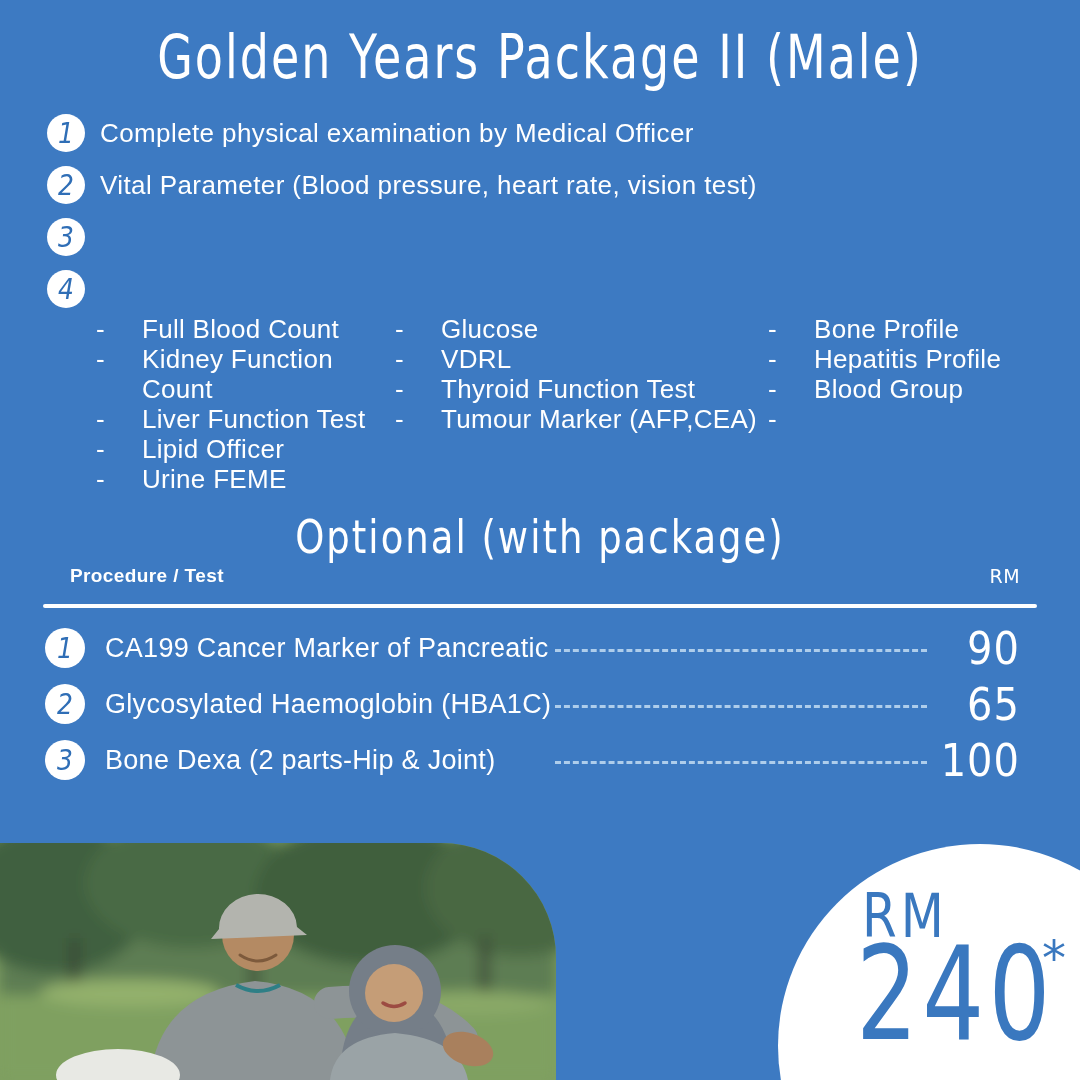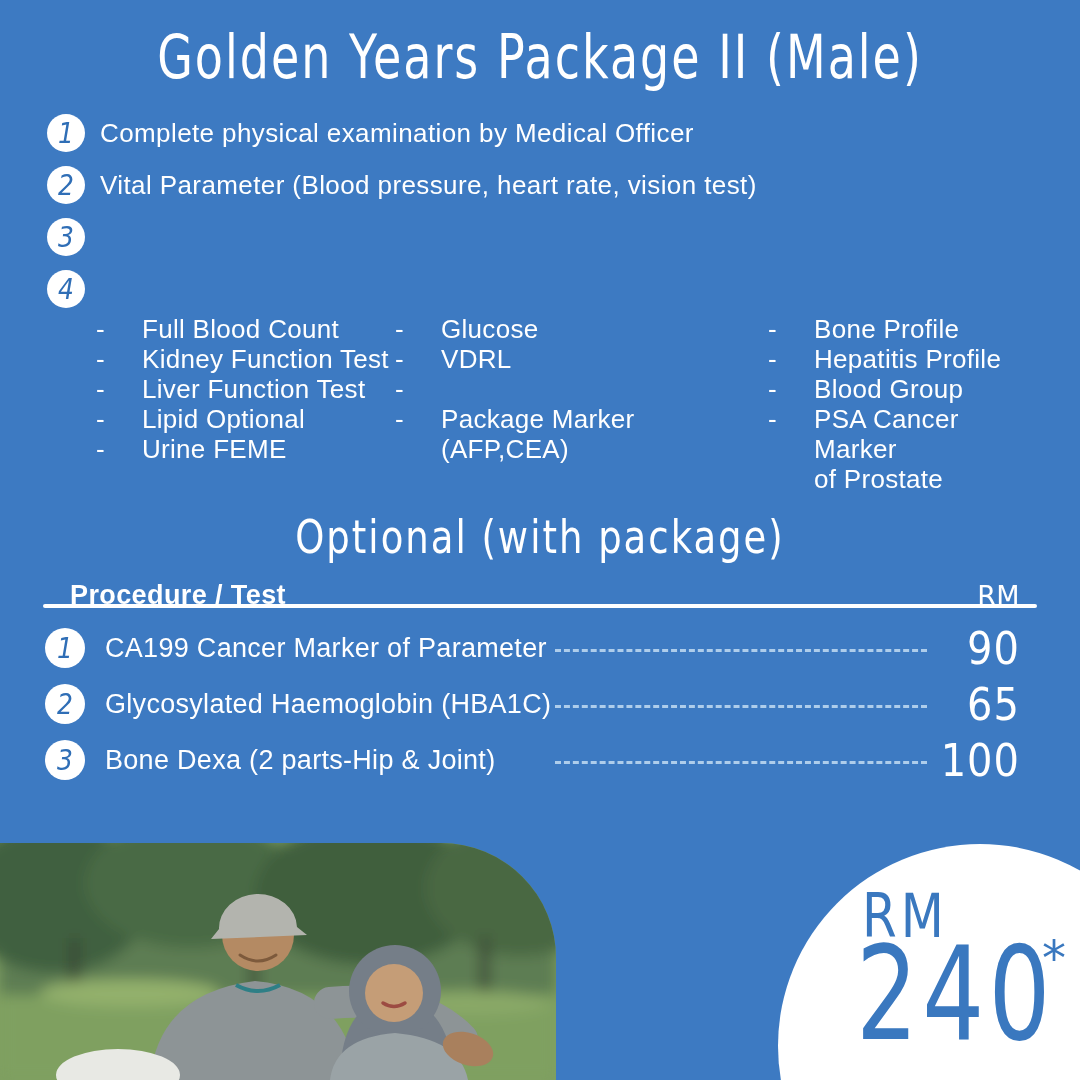--- a/index.html
+++ b/index.html
@@ -45,23 +45,23 @@
   .lab-dash { width:22px; flex:0 0 22px; }
   .lab-text .l1, .lab-text .l2 { display:block;margin-left:24px; }
 
   
   .optional-heading {
     position:absolute; top:510px; left:0; width:1080px;
     text-align:center; font-size:37px; font-weight:400; letter-spacing:2px;
     transform:scaleY(1.25); transform-origin:top center;
   }
   .table-head {
-    position:absolute; top:580px; left:70px; width:950px;
+    position:absolute; top:565px; left:70px; width:950px;
     display:flex; justify-content:space-between;
-    font-size:27px; font-weight:700; letter-spacing:.4px;text-align:right;
+    font-size:19px; font-weight:700; letter-spacing:.4px;text-align:right;
   }
   .table-head .col-price { font-weight:400; font-family:"DejaVu Sans", sans-serif; }
   .divider {
     position:absolute; top:604px; left:43px; width:994px; height:4px;
     background:#ffffff; border-radius:2px;
   }
   .opt-rows { position:absolute; top:626px; left:45px; width:977px; }
   .opt-row { display:flex; align-items:center; height:44px; margin-bottom:12px; }
   .opt-badge {
     width:40px; height:40px; border-radius:50%; background:#ffffff; flex:0 0 40px;
@@ -130,33 +130,33 @@
   <div class="lab-col1">
     <div class="lab-item">
       <span class="lab-dash">-</span>
       <span class="lab-text">
           <span class="l1">Full Blood Count</span>
         </span>
     </div>
     <div class="lab-item">
       <span class="lab-dash">-</span>
       <span class="lab-text">
-          <span class="l1">Kidney Function Test</span>
+          <span class="l1">Kidney Function Count</span>
         </span>
     </div>
     <div class="lab-item">
       <span class="lab-dash">-</span>
       <span class="lab-text">
           <span class="l1">Liver Function Test</span>
         </span>
     </div>
     <div class="lab-item">
       <span class="lab-dash">-</span>
       <span class="lab-text">
-          <span class="l1">Lipid Optional</span>
+          <span class="l1">Lipid Officer</span>
         </span>
     </div>
     <div class="lab-item">
       <span class="lab-dash">-</span>
       <span class="lab-text">
           <span class="l1">Urine FEME</span>
         </span>
     </div>
   </div>
   <div class="lab-col2">
@@ -168,26 +168,27 @@
     </div>
     <div class="lab-item">
       <span class="lab-dash">-</span>
       <span class="lab-text">
           <span class="l1">VDRL</span>
         </span>
     </div>
     <div class="lab-item">
       <span class="lab-dash">-</span>
       <span class="lab-text">
-        </span>
-    </div>
-    <div class="lab-item">
-      <span class="lab-dash">-</span>
-      <span class="lab-text">
-          <span class="l1">Package Marker (AFP,CEA)</span>
+          <span class="l1">Thyroid Function Test</span>
+        </span>
+    </div>
+    <div class="lab-item">
+      <span class="lab-dash">-</span>
+      <span class="lab-text">
+          <span class="l1">Tumour Marker (AFP,CEA)</span>
         </span>
     </div>
   </div>
   <div class="lab-col3">
     <div class="lab-item">
       <span class="lab-dash">-</span>
       <span class="lab-text">
           <span class="l1">Bone Profile</span>
         </span>
     </div>
@@ -198,42 +199,38 @@
         </span>
     </div>
     <div class="lab-item">
       <span class="lab-dash">-</span>
       <span class="lab-text">
           <span class="l1">Blood Group</span>
         </span>
     </div>
     <div class="lab-item">
       <span class="lab-dash">-</span>
-      <span class="lab-text">
-          <span class="l1">PSA Cancer Marker</span>
-          <span class="l2">of Prostate</span>
-        </span>
     </div>
   </div>
 </div>
 
 <h2 class="optional-heading hand">Optional (with package)</h2>
 
 <div class="table-head">
   <span class="col-proc">Procedure / Test</span>
   <span class="col-price">RM</span>
 </div>
 <div class="divider"></div>
 
 <div class="opt-rows">
   <div class="opt-row">
     <span class="opt-badge">
         <span class="badge-num hand">1</span>
       </span>
-    <span class="opt-name">CA199 Cancer Marker of Parameter</span>
+    <span class="opt-name">CA199 Cancer Marker of Pancreatic</span>
     <span class="leader"></span>
     <span class="opt-price hand">90</span>
   </div>
   <div class="opt-row">
     <span class="opt-badge">
         <span class="badge-num hand">2</span>
       </span>
     <span class="opt-name">Glycosylated Haemoglobin (HBA1C)</span>
     <span class="leader"></span>
     <span class="opt-price hand">65</span>

